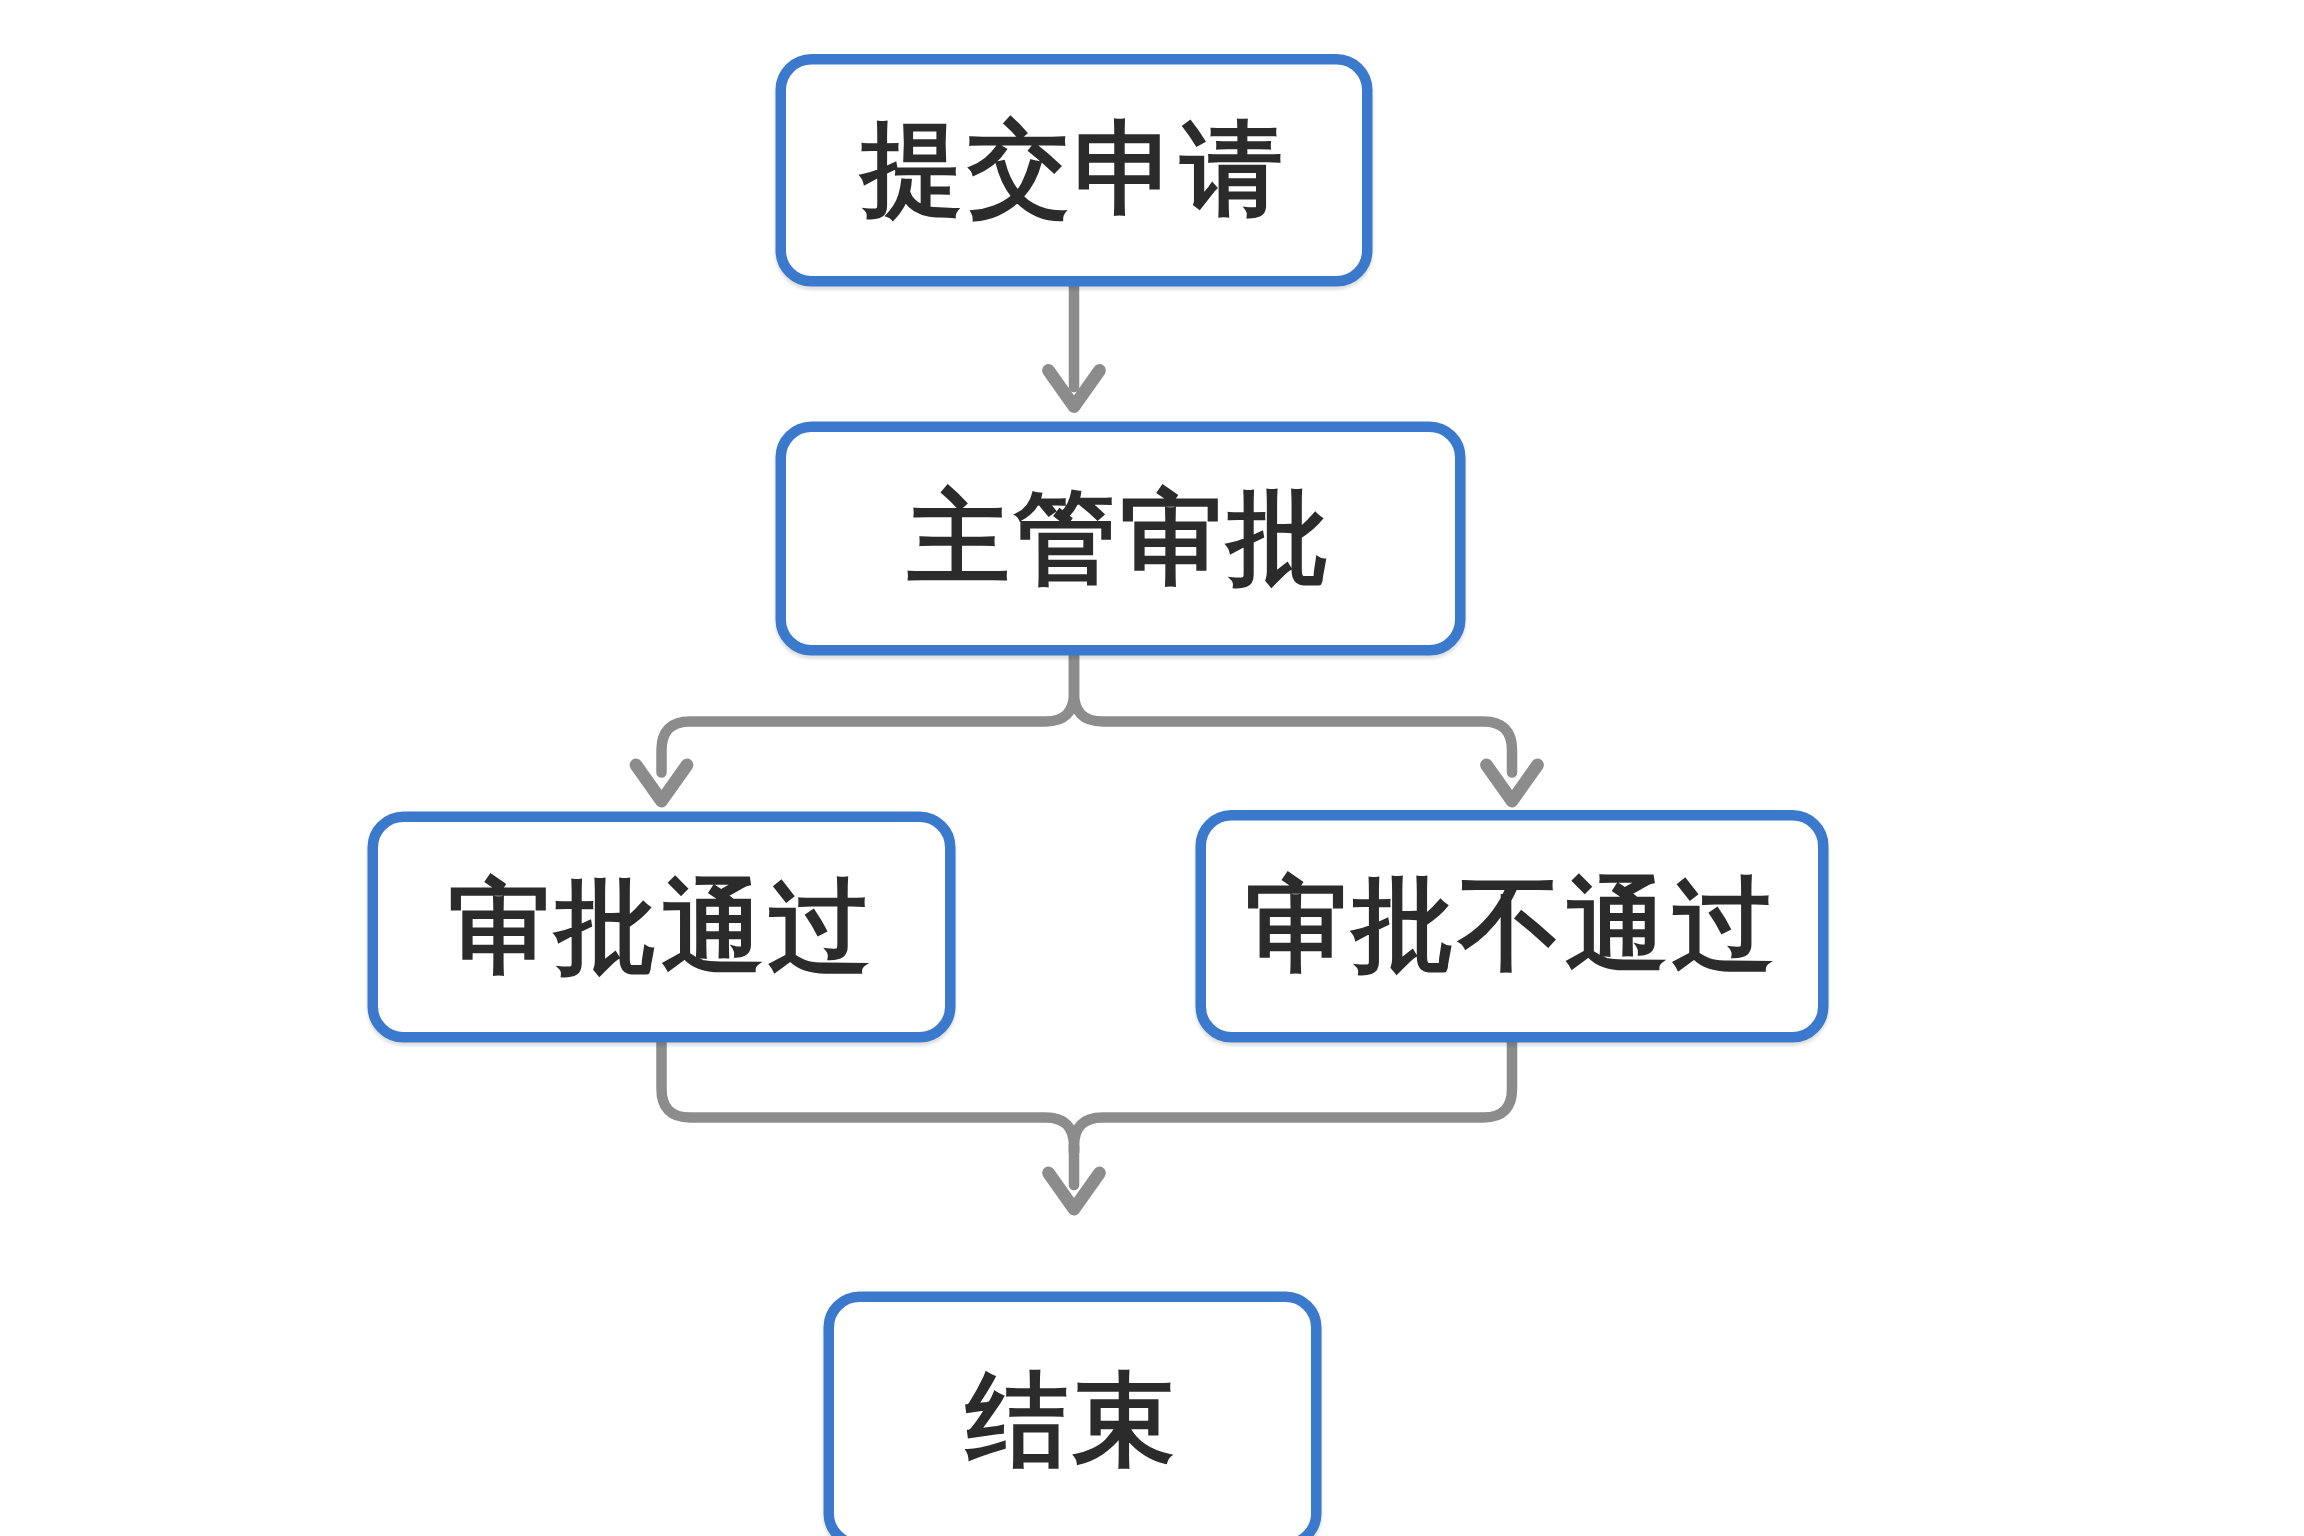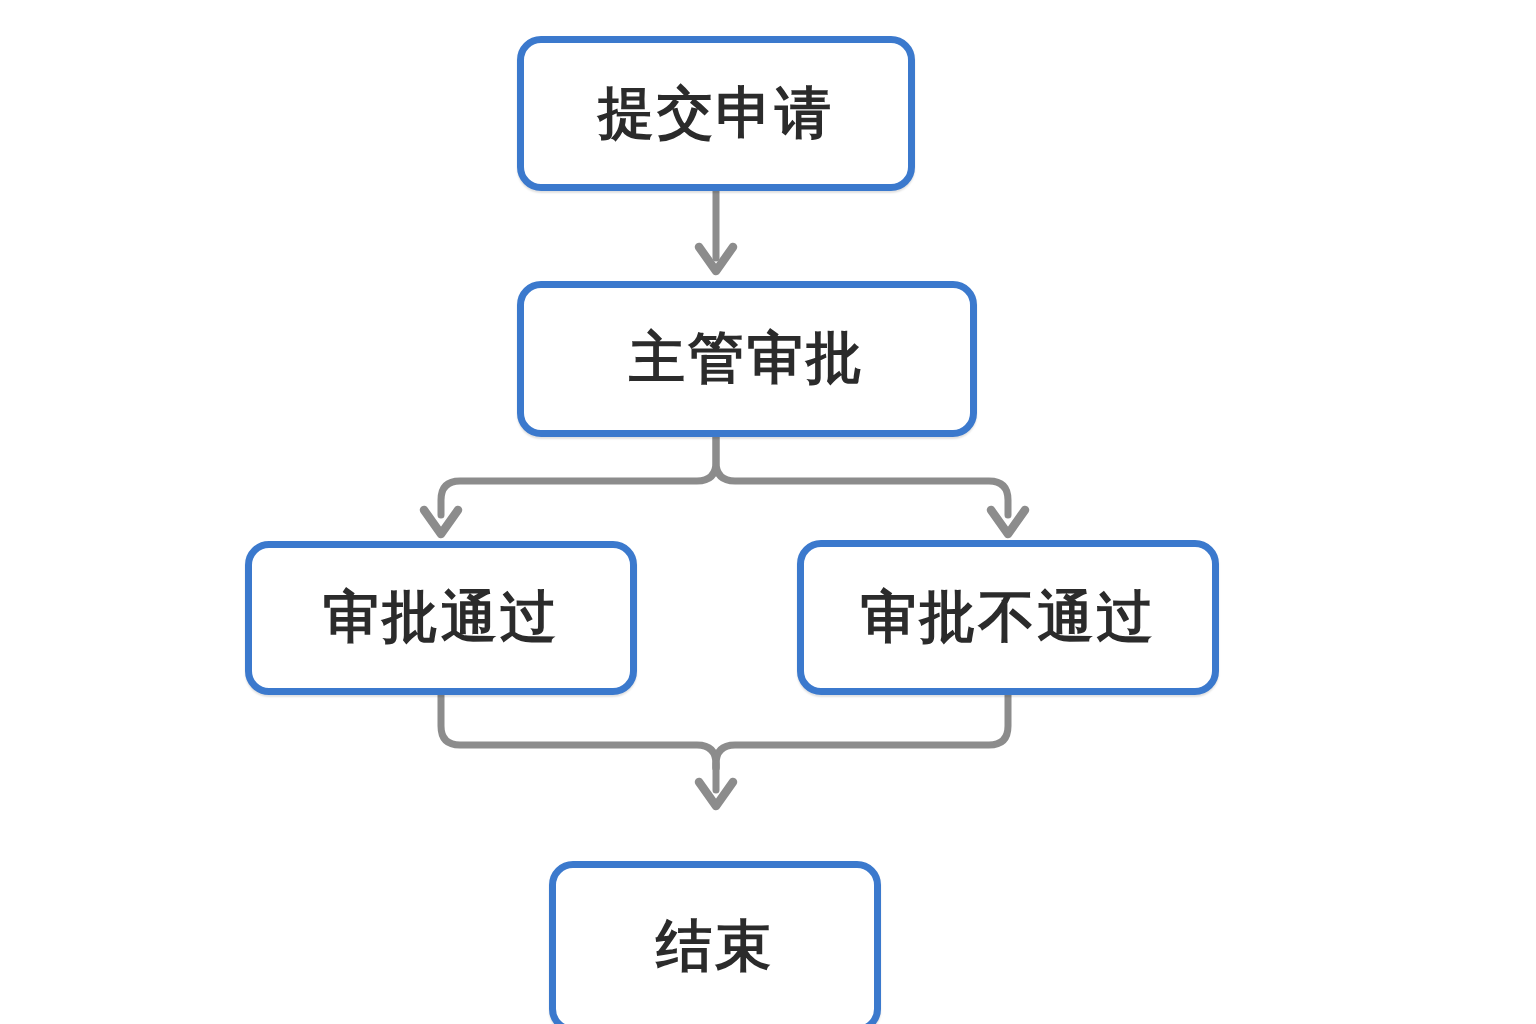--- a/index.html
+++ b/index.html
@@ -34,21 +34,21 @@
   .node {
     position: absolute;
     z-index: 2;
     box-sizing: border-box;
     background: var(--node-fill, #ffffff);
     border: 7px solid var(--node-border, #3b79cd);
     border-radius: 24px;
     display: flex;
     align-items: center;
     justify-content: center;
-    font-size: 56px;
+    font-size: 68px;
     font-weight: 700;
     letter-spacing: 3px;
     color: var(--text, #2b2b2b);
     box-shadow: 0 2px 2px rgba(0,0,0,0.12);
   }
   #n-submit   { left: 517px; top:  36px; width: 398px; height: 155px; }
   #n-review   { left: 517px; top: 281px; width: 460px; height: 156px; }
   #n-approved { left: 245px; top: 541px; width: 392px; height: 154px; }
   #n-rejected { left: 797px; top: 540px; width: 422px; height: 155px; }
   #n-end      { left: 549px; top: 813px; width: 332px; height: 172px; margin-top: 48px; }

